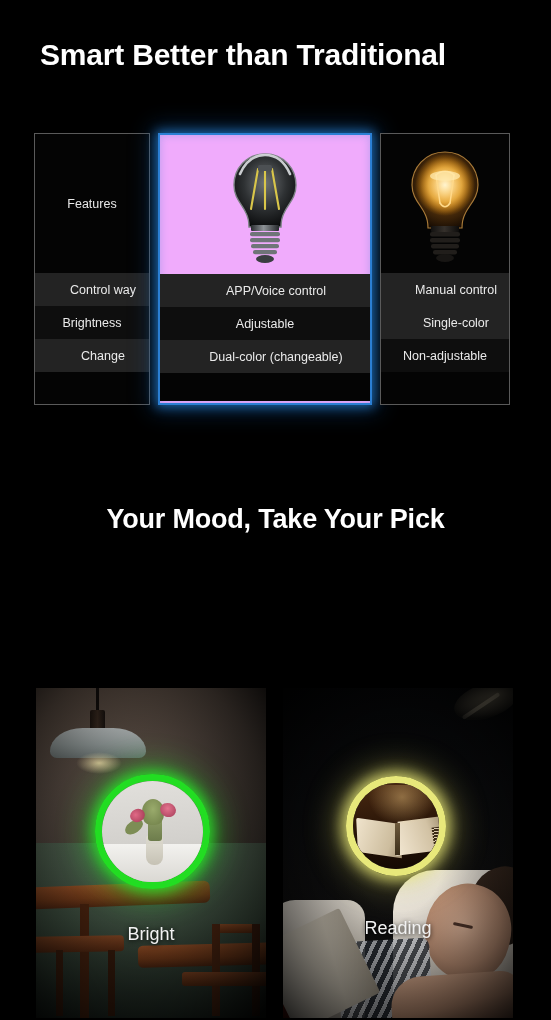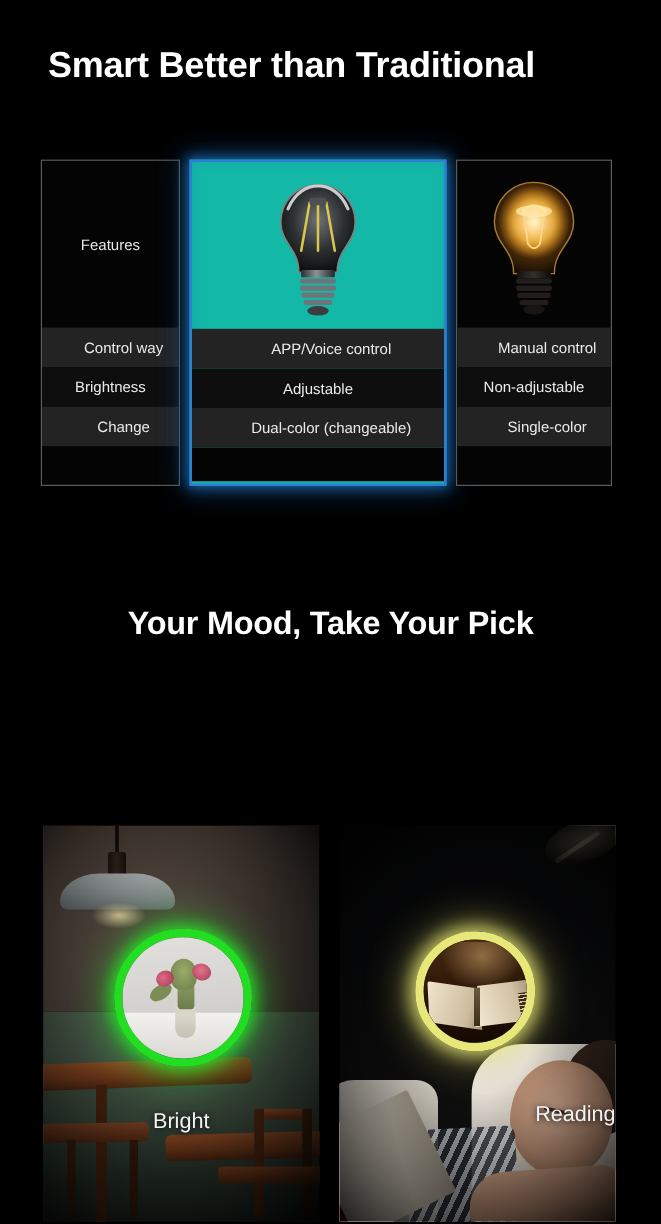--- a/index.html
+++ b/index.html
@@ -52,21 +52,21 @@
     overflow: hidden;
   }
   .col-plain {
     border: 1px solid #5a5a5a;
   }
   .col-feature { left: 0; width: 116px; }
   .col-smart {
     left: 124px;
     width: 214px;
     border: 2px solid #2b7fd4;
-    background: #14b8a6;
+    background: #f0abfc;
     box-shadow: 0 0 10px 2px rgba(33,120,200,0.75),
                 0 0 22px 5px rgba(25,95,170,0.45),
                 inset 0 0 9px rgba(40,120,200,0.28);
   }
   .col-trad { left: 346px; width: 130px; }
 
   .media {
     position: relative;
     height: 139px;
     display: flex;
@@ -392,21 +392,21 @@
 
   .scene-label {
     position: absolute;
     left: 0; right: 0;
     text-align: center;
     font-size: 18px;
     color: #f2f2f2;
     text-shadow: 0 1px 5px rgba(0,0,0,0.9);
   }
   .label-bright  { top: 236px; }
-  .label-reading { top: 230px; text-align: right; }
+  .label-reading { top: 230px; }
 </style>
 </head>
 <body>
 
 <div class="page">
 
   <div class="headline">Smart Better than Traditional</div>
 
   <div class="compare">
 
@@ -495,22 +495,22 @@
               <rect x="30" y="87" width="30" height="4.4" rx="2"></rect>
               <rect x="30" y="93" width="30" height="4.4" rx="2"></rect>
               <rect x="31" y="99" width="28" height="4.4" rx="2"></rect>
               <rect x="33" y="105" width="24" height="4.4" rx="2"></rect>
             </g>
             <ellipse cx="45" cy="113" rx="9" ry="4" fill="#181614"></ellipse>
           </svg>
         </div>
       </div>
       <div class="cell odd">Manual control</div>
+      <div class="cell odd">Single-color</div>
       <div class="cell even">Non-adjustable</div>
-      <div class="cell odd">Single-color</div>
       <div class="tail"></div>
     </div>
 
   </div>
 
   <div class="headline2">Your Mood, Take Your Pick</div>
 
 
   <div class="scene scene-left">
     <div class="scene-bg">

